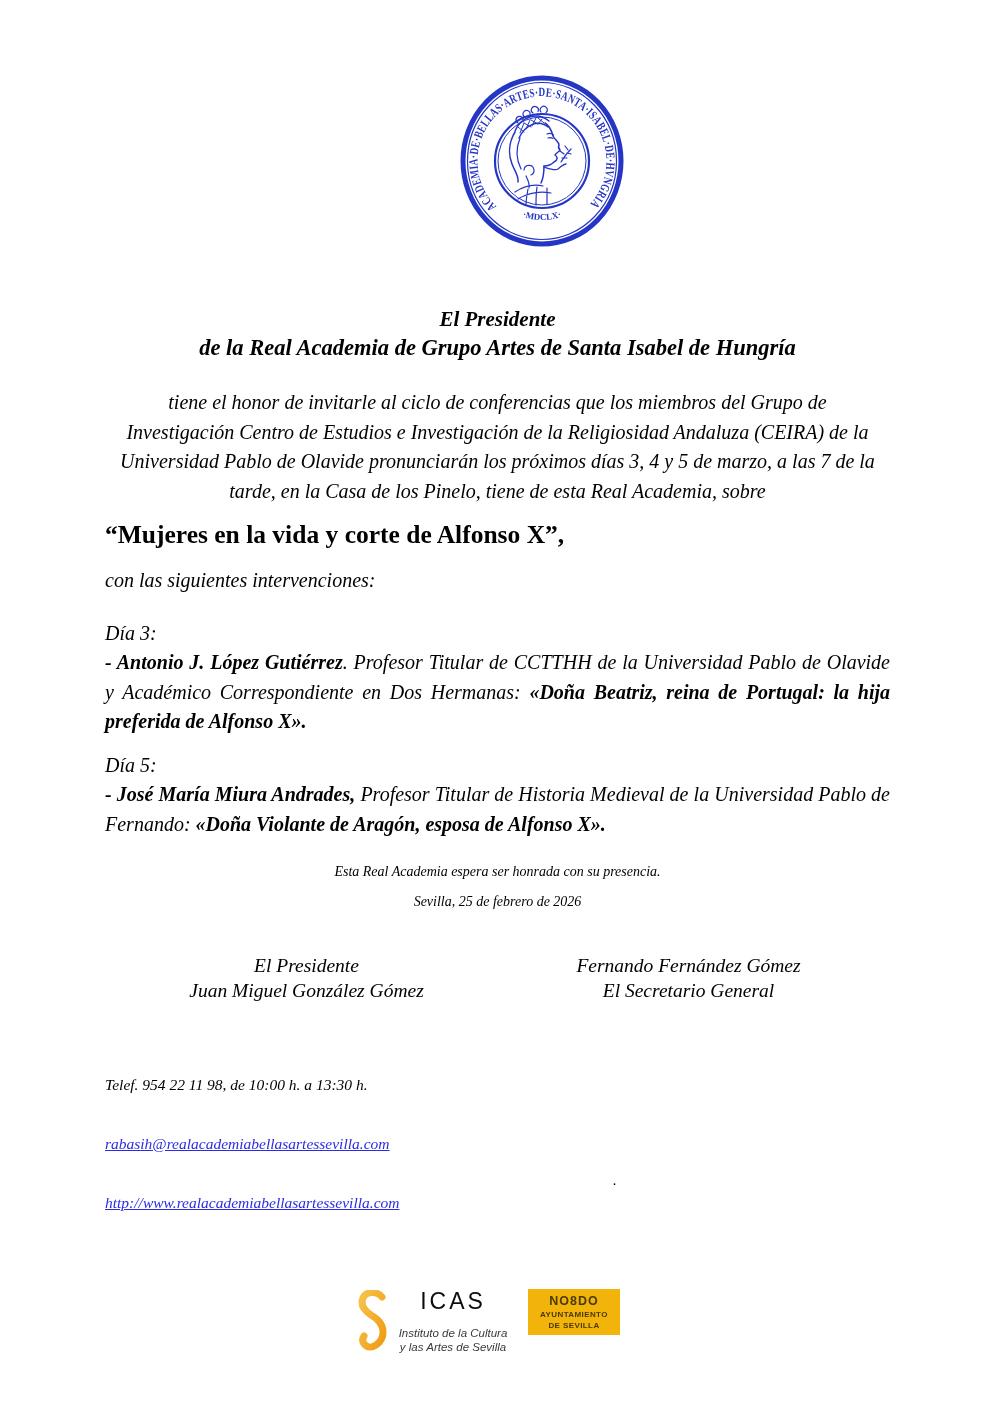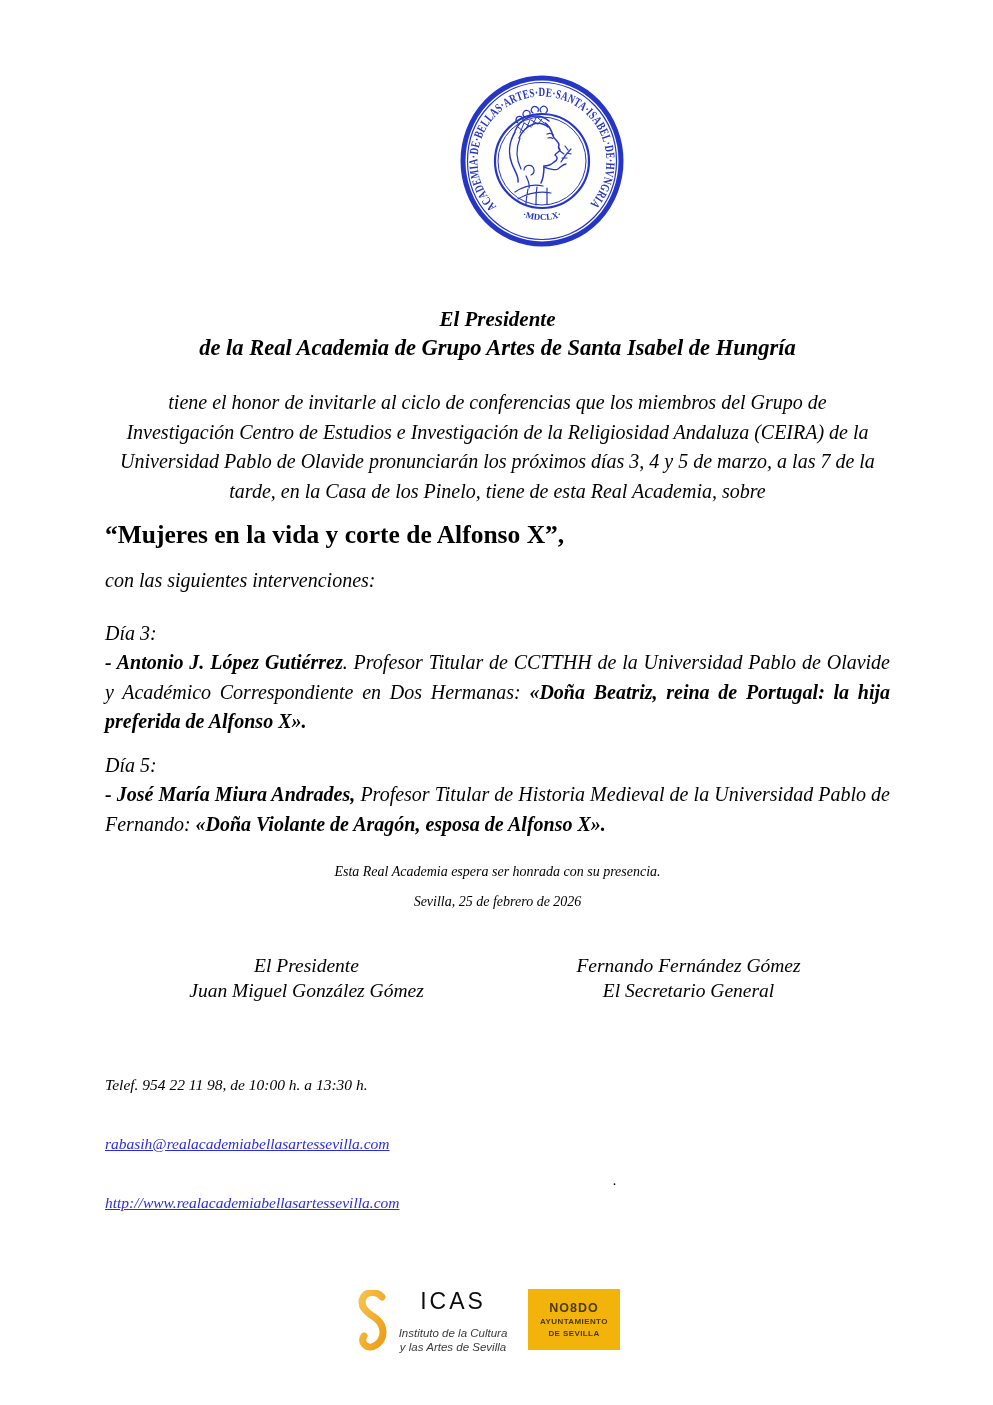--- a/index.html
+++ b/index.html
@@ -50,21 +50,21 @@
 
   
   .logos{position:absolute;top:1289px;left:0;right:0;display:flex;justify-content:center;
          align-items:flex-start;gap:11px;transform:translateX(-8px);
          font-family:"Liberation Sans","DejaVu Sans",sans-serif;}
   .icas{display:flex;gap:10px;align-items:flex-start;justify-content:space-between;}
   .icas-madeja{margin-top:1px;line-height:0;}
   .icas-text{width:112px;text-align:center;}
   .icas-acronym{font-size:23px;letter-spacing:3px;color:#0c0c0c;line-height:24px;}
   .icas-sub{margin-top:14px;font-size:11.5px;color:#3a3a3a;line-height:13.5px;font-style:italic;}
-  .nodo{margin-left:8px;width:92px;height:61px;background:#f2b40a;color:#4a3a04;
+  .nodo{margin-left:8px;width:92px;height:46px;background:#f2b40a;color:#4a3a04;
         display:flex;flex-direction:column;justify-content:center;align-items:center;}
   .nodo-main{font-size:12.5px;font-weight:bold;letter-spacing:1px;line-height:14px;}
   .nodo-sub{font-size:8px;font-weight:bold;letter-spacing:0.4px;line-height:9.5px;margin-top:2px;}
 </style>
 </head>
 <body>
 
 <div class="page">
 
   <div class="seal-wrap">

